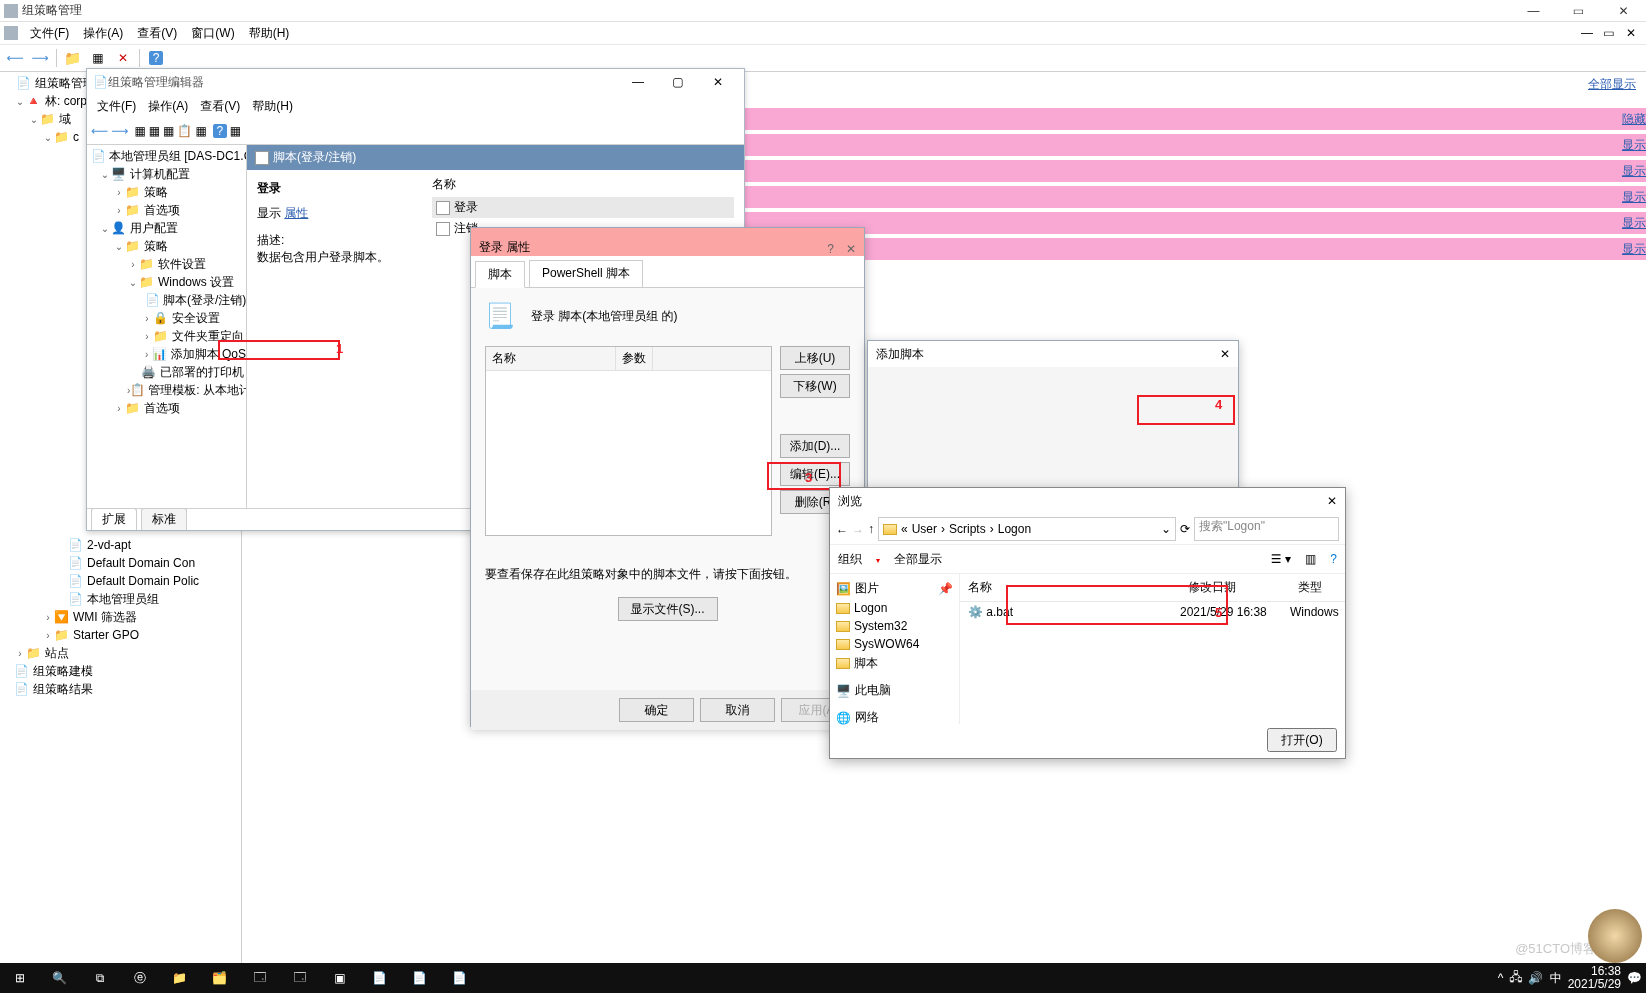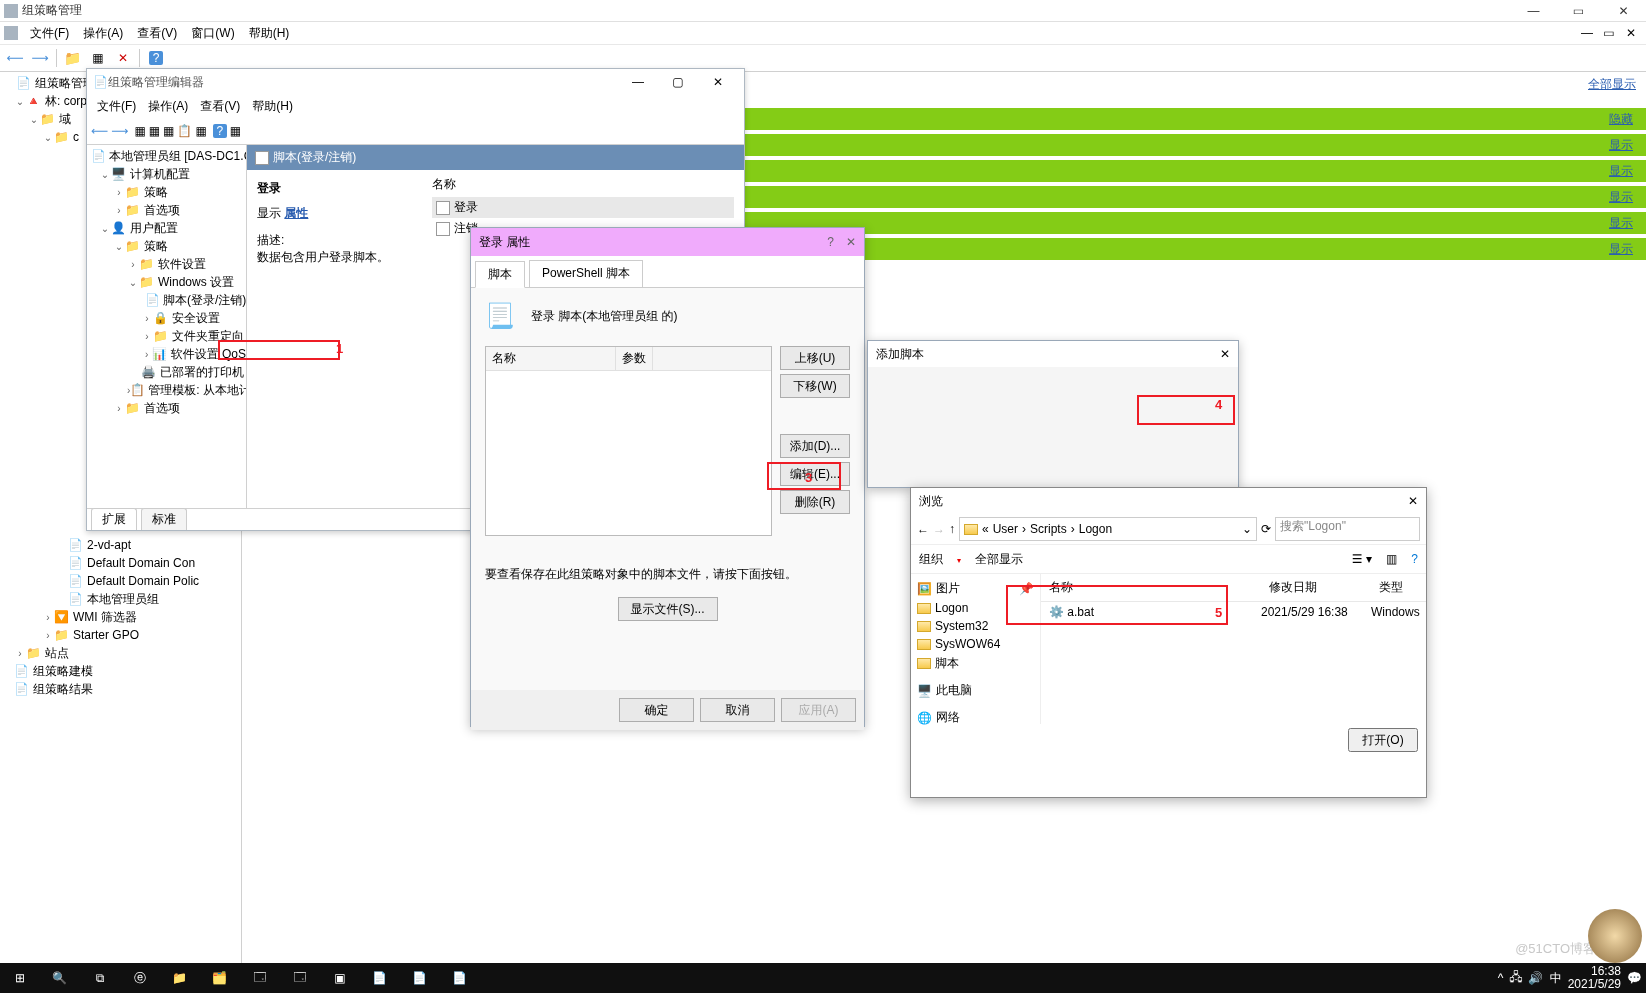--- a/index.html
+++ b/index.html
@@ -30,21 +30,21 @@
     .tree { padding:2px 0; }
     .tree .row { display:flex; align-items:center; height:18px; padding-left:4px; white-space:nowrap; cursor:default;}
     .caret { width:12px; text-align:center; color:#666; font-size:10px;}
     .ticon { width:16px; height:16px; margin-right:3px; display:inline-flex; align-items:center; justify-content:center;}
     .folder-yellow{ background: linear-gradient(#ffe9a8,#f7ca4d); border:1px solid #d4a82c; width:14px; height:11px;}
     
     
     .right-content{ flex:1; background:#fff; position:relative;}
     .content-top-hdr{ position:absolute; top:0; right:0; padding:4px 10px; color:#2a5db0; text-decoration:underline;}
     .content-bars { position:absolute; top:36px; left:0; right:0;}
-    .content-bar{ height:22px; background:#84cc16; margin-bottom:4px; display:flex; align-items:center; justify-content:flex-end; padding-right:13px; color:#2a5db0; text-decoration:underline;}
+    .content-bar{ height:22px; background:#f9a8d4; margin-bottom:4px; display:flex; align-items:center; justify-content:flex-end; padding-right:0; color:#2a5db0; text-decoration:underline;}
     
     
     .taskbar{ position:absolute; bottom:0; left:0; right:0; height:30px; background:#101010; display:flex; align-items:center;}
     .taskbar .tbtn{ width:40px; height:30px; display:flex; align-items:center; justify-content:center; color:#fff;}
     .taskbar .tray{ position:absolute; right:4px; display:flex; align-items:center; color:#fff; gap:6px; font-size:11px;}
     
     
     .editor-window{ position:absolute; top:68px; left:86px; width:659px; height:463px; background:#fff; border:1px solid #aeb8c2; box-shadow:0 2px 6px rgba(0,0,0,0.2);}
     .editor-window .titlebar{ height:26px; background:#fff; display:flex; align-items:center; padding:0 6px;}
     .editor-window .titlebar .title{flex:1; color:#555;}
@@ -53,35 +53,35 @@
     .editor-window .menu{height:22px; display:flex; align-items:center; padding:0 4px;}
     .editor-window .menu .item{padding:2px 6px;}
     .editor-window .etoolbar{height:28px; display:flex; align-items:center; padding:0 4px; gap:3px; border-bottom:1px solid #d0d0d0;}
     .editor-body{ display:flex; height:calc(100% - 26px - 22px - 28px - 22px);}
     .editor-tree{ width:160px; border-right:1px solid #d0d0d0; overflow:auto;}
     .editor-main{ flex:1; background:#fff; display:flex;}
     .scripts-header{ background:#6b8eb5; color:#fff; padding:4px 8px; display:flex; align-items:center;}
     .scripts-lpane{ width:175px; padding:10px; }
     .scripts-lpane h4{font-weight:bold; margin-bottom:8px;}
     .scripts-lpane .show{margin-bottom:10px;}
-    .scripts-lpane a{color:#2a5db0; text-decoration:underline;font-weight:bold;}
+    .scripts-lpane a{color:#2a5db0; text-decoration:underline;}
     .scripts-rpane{ flex:1; padding:6px 10px;}
     .scripts-rpane .hdr{font-size:12px; margin-bottom:4px;}
     .script-item{display:flex; align-items:center; padding:2px 4px;}
     .script-item.sel{background:#e8e8e8;}
     .editor-tabs{height:22px; display:flex; align-items:flex-end; border-top:1px solid #d0d0d0;}
     .editor-tabs .tab{padding:2px 10px; border:1px solid #ccc; border-bottom:none; background:#fff; border-radius:3px 3px 0 0; margin-left:4px;}
     
     
     .redbox{ position:absolute; border:2px solid #ee1c25; pointer-events:none;}
     .rednum{ position:absolute; color:#ee1c25; font-weight:bold; font-size:13px;}
     
     
     .prop-dialog{ position:absolute; top:227px; left:470px; width:395px; height:500px; background:#f0f0f0; border:1px solid #9aa8b8; box-shadow:0 3px 10px rgba(0,0,0,0.25);}
-    .prop-dialog .titlebar{height:28px; background:#f0abfc; display:flex; align-items:center; padding:0 8px;}
+    .prop-dialog .titlebar{height:28px; background:#fca5a5; display:flex; align-items:flex-end; padding:0 8px;}
     .prop-dialog .titlebar .title{flex:1;}
     .prop-dialog .titlebar .qx{display:flex; gap:12px; color:#666;}
     .prop-tabs{display:flex; background:#fff; border-bottom:1px solid #ccc; padding-top:4px;}
     .prop-tabs .tab{padding:4px 12px; border:1px solid #ccc; border-bottom:none; margin-left:4px; background:#fff;}
     .prop-tabs .tab.active{border-bottom:1px solid #fff; position:relative; top:1px;}
     .prop-body{padding:14px; background:#f9f9f9; height:calc(100% - 28px - 28px - 40px);}
     .prop-script-row{display:flex; align-items:center; gap:16px; margin-bottom:16px;}
     .prop-list-area{display:flex; gap:8px;}
     .prop-list{flex:1; border:1px solid #bbb; background:#fff; height:190px;}
     .prop-list .hdr{display:flex; background:#f5f5f5; border-bottom:1px solid #e0e0e0;}
@@ -95,21 +95,21 @@
     .add-dialog{position:absolute; top:340px; left:867px; width:372px; height:148px; background:#f5f5f5; border:1px solid #9aa8b8; box-shadow:0 3px 10px rgba(0,0,0,0.25);}
     .add-dialog .titlebar{height:26px; background:#fff; display:flex; align-items:center; padding:0 8px;}
     .add-dialog .titlebar .title{flex:1;}
     .add-dialog .body{padding:10px 14px;}
     .add-dialog label{display:block; margin-bottom:3px;}
     .add-dialog .inrow{display:flex; gap:6px; margin-bottom:10px;}
     .add-dialog input[type=text]{flex:1; height:22px; border:1px solid #aaa; padding:0 4px;}
     .add-dialog button{width:80px; height:22px; background:#e9e9e9; border:1px solid #0078d7;}
     
     
-    .browse-dialog{position:absolute; top:487px; left:910px; width:517px; height:311px; background:#fff; border:1px solid #888; box-shadow:0 3px 12px rgba(0,0,0,0.3);}
+    .browse-dialog{position:absolute; top:487px; left:829px; width:517px; height:272px; background:#fff; border:1px solid #888; box-shadow:0 3px 12px rgba(0,0,0,0.3);}
     .browse-dialog .titlebar{height:26px; display:flex; align-items:center; padding:0 8px;}
     .browse-dialog .titlebar .title{flex:1;}
     .browse-dialog .navrow{height:30px; display:flex; align-items:center; padding:0 6px; gap:4px;}
     .browse-dialog .crumbs{flex:1; border:1px solid #ccc; height:24px; display:flex; align-items:center; padding:0 4px; gap:4px;}
     .browse-dialog .search{width:145px; height:24px; border:1px solid #ccc; padding:0 4px; color:#888;}
     .browse-dialog .toolbar2{height:30px; display:flex; align-items:center; padding:12px 8px; gap:14px; border-top:1px solid #eee; border-bottom:1px solid #eee;}
     .browse-body{display:flex; height:150px;}
     .browse-nav{width:130px; border-right:1px solid #eee; padding:4px;}
     .browse-nav .item{display:flex; align-items:center; padding:2px; gap:4px;}
     .browse-list{flex:1; position:relative;}
@@ -335,21 +335,21 @@
             <span>安全设置</span>
           </div>
         <div class="row" style="padding-left:54px">
             <span class="caret">›</span>
             <span class="ticon">📁</span>
             <span>文件夹重定向</span>
           </div>
         <div class="row" style="padding-left:54px">
             <span class="caret">›</span>
             <span class="ticon">📊</span>
-            <span>软件设置 QoS</span>
+            <span>添加脚本 QoS</span>
           </div>
         <div class="row" style="padding-left:54px">
             <span class="ticon">🖨️</span>
             <span>已部署的打印机</span>
           </div>
         <div class="row" style="padding-left:40px">
             <span class="caret">›</span>
             <span class="ticon">📋</span>
             <span>管理模板: 从本地计算</span>
           </div>

